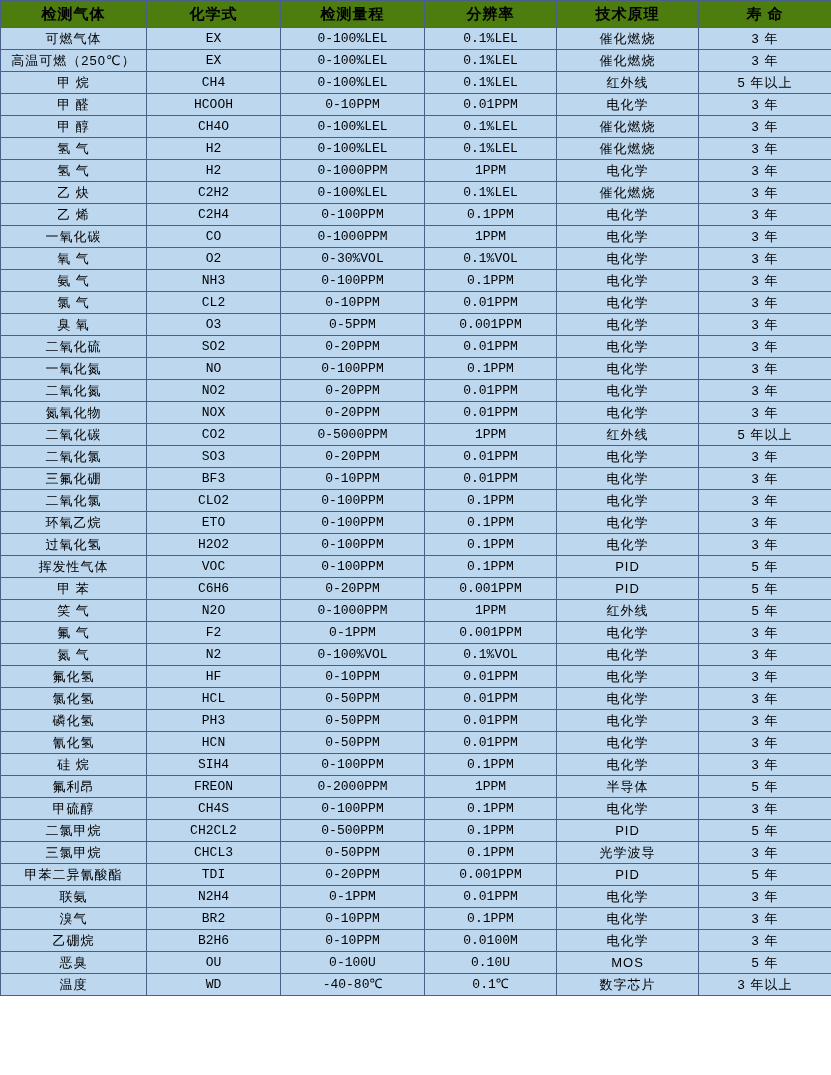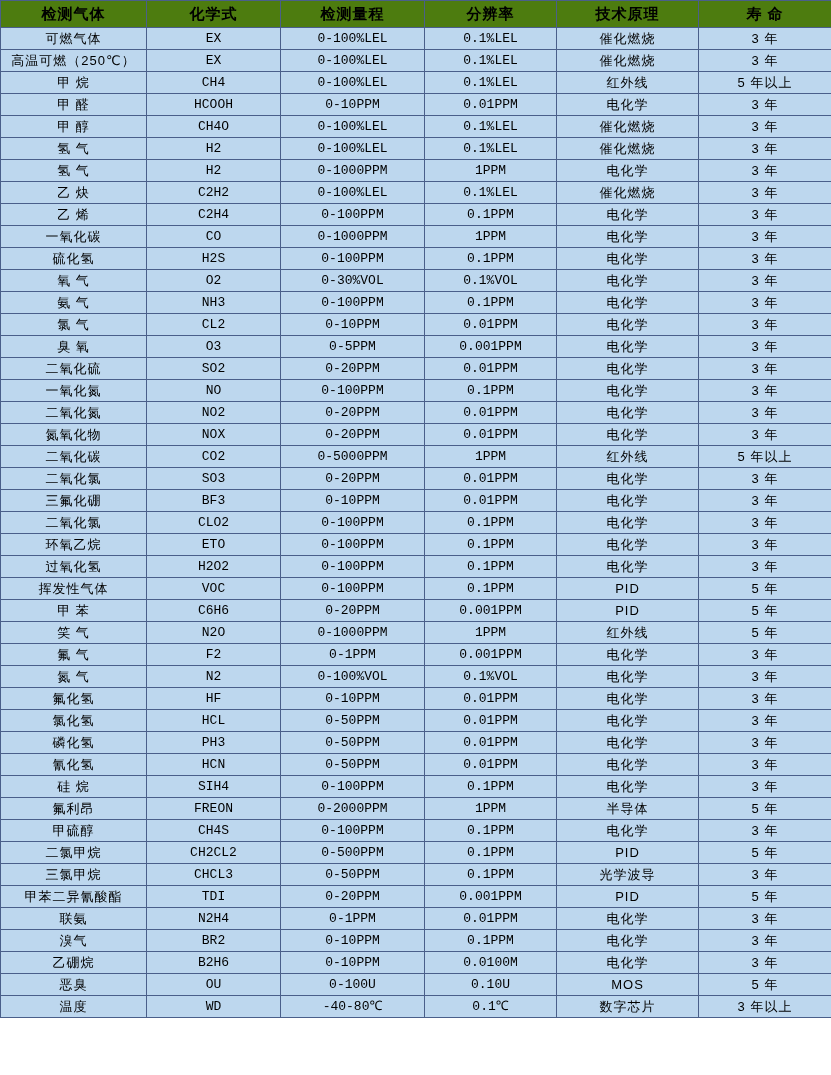--- a/index.html
+++ b/index.html
@@ -158,28 +158,20 @@
       </tr>
       <tr>
         <td class="col-name">一氧化碳</td>
         <td class="col-formula">CO</td>
         <td class="col-range">0-1000PPM</td>
         <td class="col-res">1PPM</td>
         <td class="col-principle">电化学</td>
         <td class="col-life">3 年</td>
       </tr>
       <tr>
-        <td class="col-name">硫化氢</td>
-        <td class="col-formula">H2S</td>
-        <td class="col-range">0-100PPM</td>
-        <td class="col-res">0.1PPM</td>
-        <td class="col-principle">电化学</td>
-        <td class="col-life">3 年</td>
-      </tr>
-      <tr>
         <td class="col-name">氧 气</td>
         <td class="col-formula">O2</td>
         <td class="col-range">0-30%VOL</td>
         <td class="col-res">0.1%VOL</td>
         <td class="col-principle">电化学</td>
         <td class="col-life">3 年</td>
       </tr>
       <tr>
         <td class="col-name">氨 气</td>
         <td class="col-formula">NH3</td>

